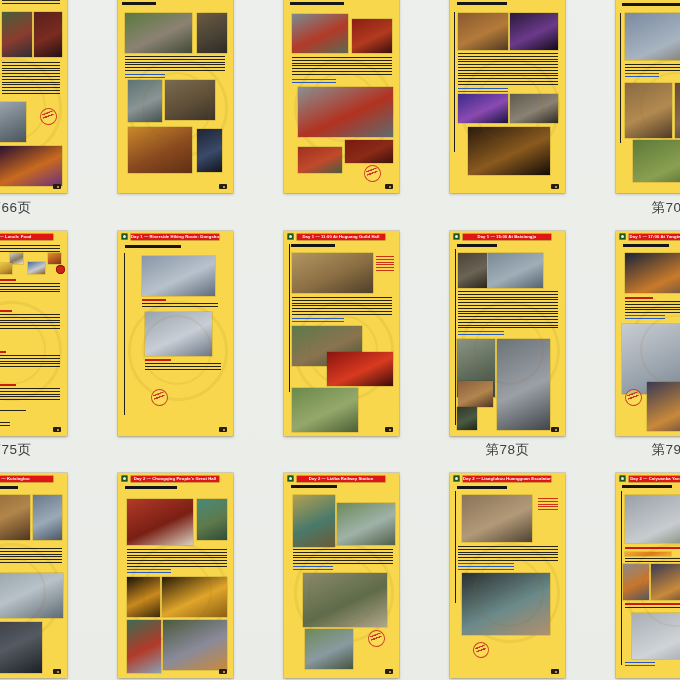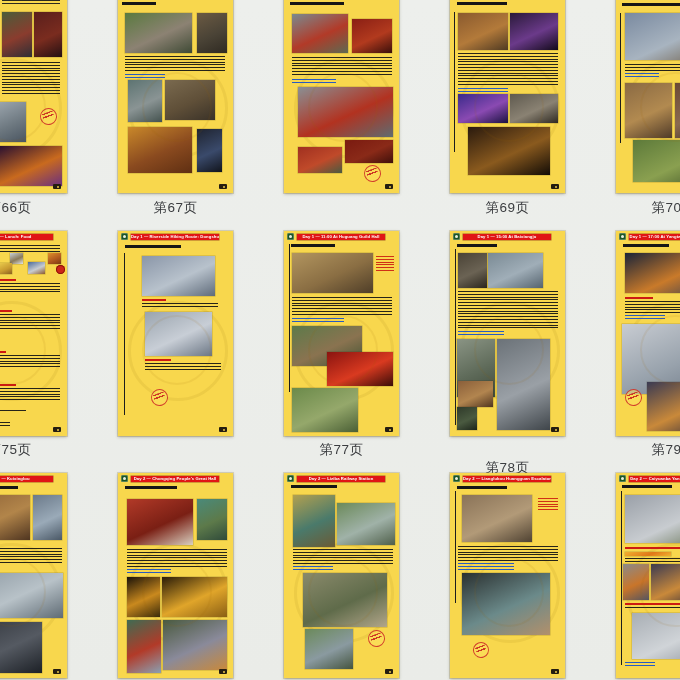--- a/index.html
+++ b/index.html
@@ -83,21 +83,20 @@
       <div class="lines" style="left: 7px; top: 68px; width: 100px; height: 16px; background: repeating-linear-gradient(rgb(20, 20, 20) 0px, rgb(20, 20, 20) 1px, transparent 1px, transparent 2.8px);"></div>
       <div class="lines" style="left: 7px; top: 86px; width: 40px; height: 5px; background: repeating-linear-gradient(rgb(21, 80, 204) 0px, rgb(21, 80, 204) 1px, transparent 1px, transparent 3px);"></div>
       <div class="photo" style="left: 10px; top: 92px; width: 34px; height: 42px; background: linear-gradient(155deg, rgb(93, 116, 114) 0%, rgb(138, 148, 148) 55%, rgb(68, 82, 79) 100%);"></div>
       <div class="photo" style="left: 47px; top: 92px; width: 50px; height: 40px; background: linear-gradient(155deg, rgb(122, 106, 79) 0%, rgb(95, 79, 56) 55%, rgb(58, 50, 40) 100%);"></div>
       <div class="photo" style="left: 10px; top: 139px; width: 64px; height: 46px; background: linear-gradient(155deg, rgb(201, 136, 42) 0%, rgb(138, 74, 31) 55%, rgb(95, 47, 18) 100%);"></div>
       <div class="photo" style="left: 79px; top: 141px; width: 25px; height: 43px; background: linear-gradient(155deg, rgb(31, 36, 48) 0%, rgb(58, 74, 107) 55%, rgb(17, 20, 28) 100%);"></div>
       <div class="cicon" style="left: 101px; top: 196px;">
         <i></i>
       </div>
     </div>
-    <div class="plabel" style="left: 118px; top: 199px; width: 115px;">第67页</div>
     <div class="page" style="left: 284px; top: -12px; width: 115px; height: 205px;">
       <div class="tline" style="left: 6px; top: 14px; width: 54px;"></div>
       <div class="photo" style="left: 8px; top: 26px; width: 56px; height: 39px; background: linear-gradient(155deg, rgb(122, 138, 143) 0%, rgb(178, 58, 40) 55%, rgb(93, 106, 82) 100%);"></div>
       <div class="photo" style="left: 68px; top: 31px; width: 40px; height: 34px; background: linear-gradient(155deg, rgb(138, 31, 20) 0%, rgb(178, 58, 30) 55%, rgb(58, 15, 10) 100%);"></div>
       <div class="lines" style="left: 8px; top: 69px; width: 100px; height: 20px; background: repeating-linear-gradient(rgb(20, 20, 20) 0px, rgb(20, 20, 20) 1px, transparent 1px, transparent 2.8px);"></div>
       <div class="lines" style="left: 8px; top: 91px; width: 44px; height: 5px; background: repeating-linear-gradient(rgb(21, 80, 204) 0px, rgb(21, 80, 204) 1px, transparent 1px, transparent 3px);"></div>
       <div class="photo" style="left: 14px; top: 99px; width: 95px; height: 50px; background: linear-gradient(155deg, rgb(138, 144, 148) 0%, rgb(178, 50, 32) 55%, rgb(95, 107, 112) 100%);"></div>
       <div class="photo" style="left: 61px; top: 152px; width: 48px; height: 23px; background: linear-gradient(155deg, rgb(122, 26, 16) 0%, rgb(138, 42, 24) 55%, rgb(64, 16, 10) 100%);"></div>
       <div class="photo" style="left: 14px; top: 159px; width: 44px; height: 26px; background: linear-gradient(155deg, rgb(160, 48, 32) 0%, rgb(192, 74, 42) 55%, rgb(74, 90, 64) 100%);"></div>
       <div class="stamp" style="left: 80px; top: 177px; width: 15px; height: 15px;">
@@ -114,21 +113,20 @@
       <div class="photo" style="left: 60px; top: 25px; width: 48px; height: 37px; background: linear-gradient(155deg, rgb(42, 26, 58) 0%, rgb(107, 58, 138) 55%, rgb(18, 10, 26) 100%);"></div>
       <div class="lines" style="left: 8px; top: 65px; width: 100px; height: 33px; background: repeating-linear-gradient(rgb(20, 20, 20) 0px, rgb(20, 20, 20) 1px, transparent 1px, transparent 2.8px);"></div>
       <div class="lines" style="left: 8px; top: 100px; width: 50px; height: 5px; background: repeating-linear-gradient(rgb(21, 80, 204) 0px, rgb(21, 80, 204) 1px, transparent 1px, transparent 3px);"></div>
       <div class="photo" style="left: 8px; top: 106px; width: 50px; height: 29px; background: linear-gradient(155deg, rgb(58, 42, 138) 0%, rgb(138, 74, 178) 55%, rgb(26, 18, 64) 100%);"></div>
       <div class="photo" style="left: 60px; top: 106px; width: 48px; height: 29px; background: linear-gradient(155deg, rgb(95, 90, 79) 0%, rgb(138, 130, 115) 55%, rgb(47, 42, 34) 100%);"></div>
       <div class="photo" style="left: 18px; top: 139px; width: 82px; height: 48px; background: linear-gradient(155deg, rgb(42, 26, 14) 0%, rgb(138, 90, 30) 55%, rgb(18, 12, 6) 100%);"></div>
       <div class="cicon" style="left: 101px; top: 196px;">
         <i></i>
       </div>
     </div>
-    <div class="plabel" style="left: 450px; top: 199px; width: 115px;">第69页</div>
     <div class="page" style="left: 616px; top: -12px; width: 115px; height: 205px;">
       <div class="tline" style="left: 6px; top: 15px; width: 58px;"></div>
       <div class="vrule" style="left: 4px; top: 25px; height: 130px;"></div>
       <div class="photo" style="left: 9px; top: 25px; width: 98px; height: 47px; background: linear-gradient(155deg, rgb(122, 138, 160) 0%, rgb(168, 180, 192) 55%, rgb(107, 90, 67) 100%);"></div>
       <div class="lines" style="left: 9px; top: 76px; width: 98px; height: 7px; background: repeating-linear-gradient(rgb(20, 20, 20) 0px, rgb(20, 20, 20) 1px, transparent 1px, transparent 2.8px);"></div>
       <div class="lines" style="left: 9px; top: 85px; width: 34px; height: 6px; background: repeating-linear-gradient(rgb(21, 80, 204) 0px, rgb(21, 80, 204) 1px, transparent 1px, transparent 3px);"></div>
       <div class="photo" style="left: 9px; top: 95px; width: 47px; height: 55px; background: linear-gradient(155deg, rgb(138, 106, 67) 0%, rgb(178, 138, 80) 55%, rgb(79, 58, 40) 100%);"></div>
       <div class="photo" style="left: 59px; top: 95px; width: 48px; height: 55px; background: linear-gradient(155deg, rgb(107, 74, 53) 0%, rgb(138, 106, 80) 55%, rgb(63, 47, 36) 100%);"></div>
       <div class="photo" style="left: 17px; top: 152px; width: 90px; height: 42px; background: linear-gradient(155deg, rgb(93, 122, 58) 0%, rgb(138, 160, 80) 55%, rgb(63, 82, 38) 100%);"></div>
     </div>
@@ -187,41 +185,40 @@
       <div class="lines" style="left: 92px; top: 25px; width: 18px; height: 15px; background: repeating-linear-gradient(rgb(204, 34, 17) 0px, rgb(204, 34, 17) 1px, transparent 1px, transparent 2.8px);"></div>
       <div class="lines" style="left: 8px; top: 66px; width: 100px; height: 19px; background: repeating-linear-gradient(rgb(20, 20, 20) 0px, rgb(20, 20, 20) 1px, transparent 1px, transparent 2.8px);"></div>
       <div class="lines" style="left: 8px; top: 87px; width: 52px; height: 6px; background: repeating-linear-gradient(rgb(21, 80, 204) 0px, rgb(21, 80, 204) 1px, transparent 1px, transparent 3px);"></div>
       <div class="photo" style="left: 8px; top: 95px; width: 70px; height: 40px; background: linear-gradient(155deg, rgb(93, 122, 74) 0%, rgb(138, 115, 80) 55%, rgb(63, 82, 50) 100%);"></div>
       <div class="photo" style="left: 43px; top: 121px; width: 66px; height: 34px; background: linear-gradient(155deg, rgb(138, 20, 16) 0%, rgb(217, 58, 32) 55%, rgb(58, 12, 8) 100%);"></div>
       <div class="photo" style="left: 8px; top: 157px; width: 66px; height: 44px; background: linear-gradient(155deg, rgb(107, 138, 74) 0%, rgb(149, 168, 107) 55%, rgb(74, 95, 53) 100%);"></div>
       <div class="cicon" style="left: 101px; top: 196px;">
         <i></i>
       </div>
     </div>
-    <div class="plabel" style="left: 284px; top: 441px; width: 115px;">第77页</div>
     <div class="page" style="left: 450px; top: 231px; width: 115px; height: 205px;">
       <div class="gicon" style="left: 3px; top: 2px;">
         <i></i>
       </div>
       <div class="hbar" style="left: 13px; top: 3px; width: 88px; height: 6px;">Day 1 — 15:00 At Baixiangju</div>
       <div class="tline" style="left: 7px; top: 13px; width: 40px;"></div>
       <div class="vrule" style="left: 5px; top: 18px; height: 176px;"></div>
       <div class="photo" style="left: 8px; top: 22px; width: 29px; height: 35px; background: linear-gradient(155deg, rgb(74, 67, 54) 0%, rgb(107, 99, 84) 55%, rgb(42, 37, 28) 100%);"></div>
       <div class="photo" style="left: 38px; top: 22px; width: 55px; height: 35px; background: linear-gradient(155deg, rgb(122, 138, 148) 0%, rgb(160, 174, 184) 55%, rgb(85, 99, 110) 100%);"></div>
       <div class="lines" style="left: 8px; top: 60px; width: 100px; height: 38px; background: repeating-linear-gradient(rgb(20, 20, 20) 0px, rgb(20, 20, 20) 1px, transparent 1px, transparent 2.8px);"></div>
       <div class="lines" style="left: 8px; top: 100px; width: 46px; height: 6px; background: repeating-linear-gradient(rgb(21, 80, 204) 0px, rgb(21, 80, 204) 1px, transparent 1px, transparent 3px);"></div>
       <div class="photo" style="left: 7px; top: 108px; width: 38px; height: 58px; background: linear-gradient(155deg, rgb(138, 148, 132) 0%, rgb(95, 107, 90) 55%, rgb(63, 74, 58) 100%);"></div>
       <div class="photo" style="left: 8px; top: 150px; width: 35px; height: 26px; background: linear-gradient(155deg, rgb(138, 95, 58) 0%, rgb(178, 133, 79) 55%, rgb(80, 53, 31) 100%);"></div>
       <div class="photo" style="left: 7px; top: 176px; width: 20px; height: 23px; background: linear-gradient(155deg, rgb(47, 58, 42) 0%, rgb(74, 90, 64) 55%, rgb(28, 36, 26) 100%);"></div>
       <div class="photo" style="left: 47px; top: 108px; width: 53px; height: 91px; background: linear-gradient(155deg, rgb(107, 114, 120) 0%, rgb(154, 160, 166) 55%, rgb(63, 69, 74) 100%);"></div>
       <div class="cicon" style="left: 101px; top: 196px;">
         <i></i>
       </div>
     </div>
-    <div class="plabel" style="left: 450px; top: 459px; width: 115px;">第78页</div>
+    <div class="plabel" style="left: 450px; top: 441px; width: 115px;">第78页</div>
     <div class="page" style="left: 616px; top: 231px; width: 115px; height: 205px;">
       <div class="gicon" style="left: 3px; top: 2px;">
         <i></i>
       </div>
       <div class="hbar" style="left: 13px; top: 3px; width: 88px; height: 6px;">Day 1 — 17:00 At Yangtze River Cableway</div>
       <div class="tline" style="left: 7px; top: 13px; width: 46px;"></div>
       <div class="photo" style="left: 9px; top: 22px; width: 97px; height: 40px; background: linear-gradient(155deg, rgb(26, 36, 56) 0%, rgb(201, 122, 42) 55%, rgb(46, 58, 84) 100%);"></div>
       <div class="rline" style="left: 9px; top: 66px; width: 28px;"></div>
       <div class="lines" style="left: 9px; top: 70px; width: 96px; height: 12px; background: repeating-linear-gradient(rgb(20, 20, 20) 0px, rgb(20, 20, 20) 1px, transparent 1px, transparent 2.8px);"></div>
       <div class="lines" style="left: 9px; top: 84px; width: 40px; height: 6px; background: repeating-linear-gradient(rgb(21, 80, 204) 0px, rgb(21, 80, 204) 1px, transparent 1px, transparent 3px);"></div>

